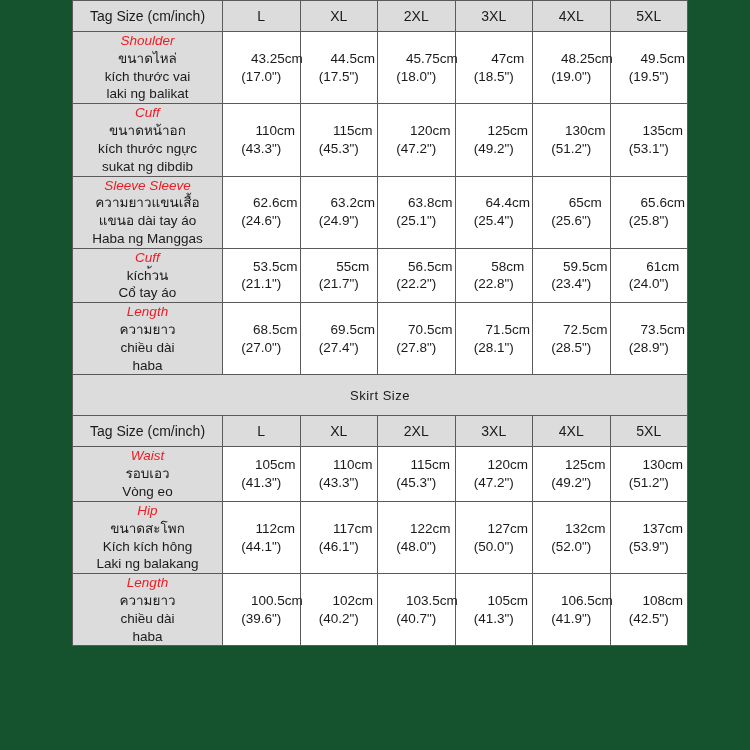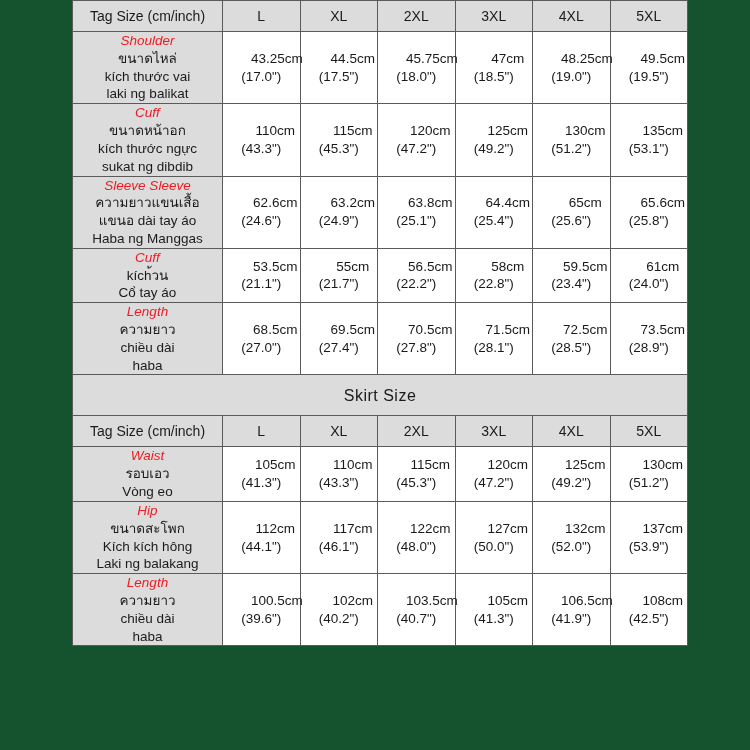--- a/index.html
+++ b/index.html
@@ -100,21 +100,21 @@
   }
   td.value-cell .v-in {
     display: block;
     white-space: nowrap;
   }
 
   
   tr.section-row td {
     background: #dcdcdc;
     height: 40px;
-    font-size: 16px;
+    font-size: 13px;
     color: #1a1a1a;
     letter-spacing: 0.5px;
     margin-top: 20px;
   }
 </style>
 </head>
 <body>
 
 <div id="page">
   <div class="chart-wrap">

